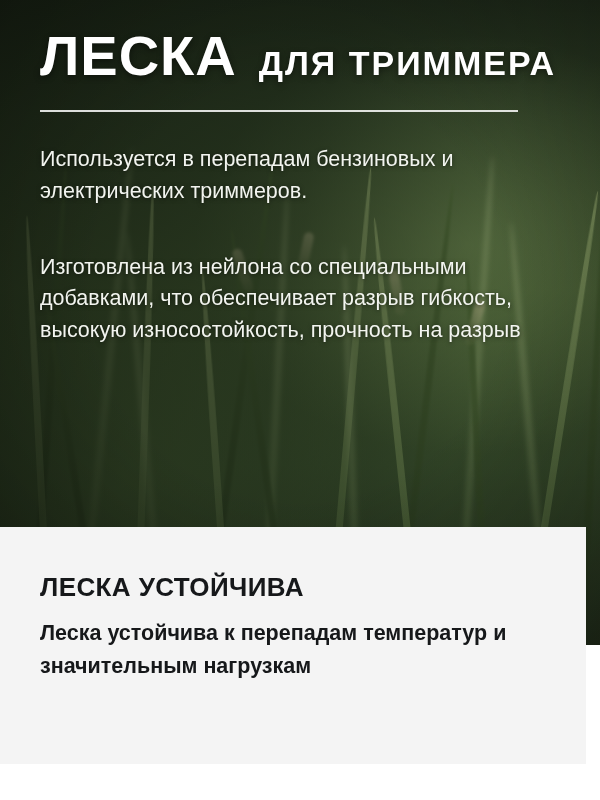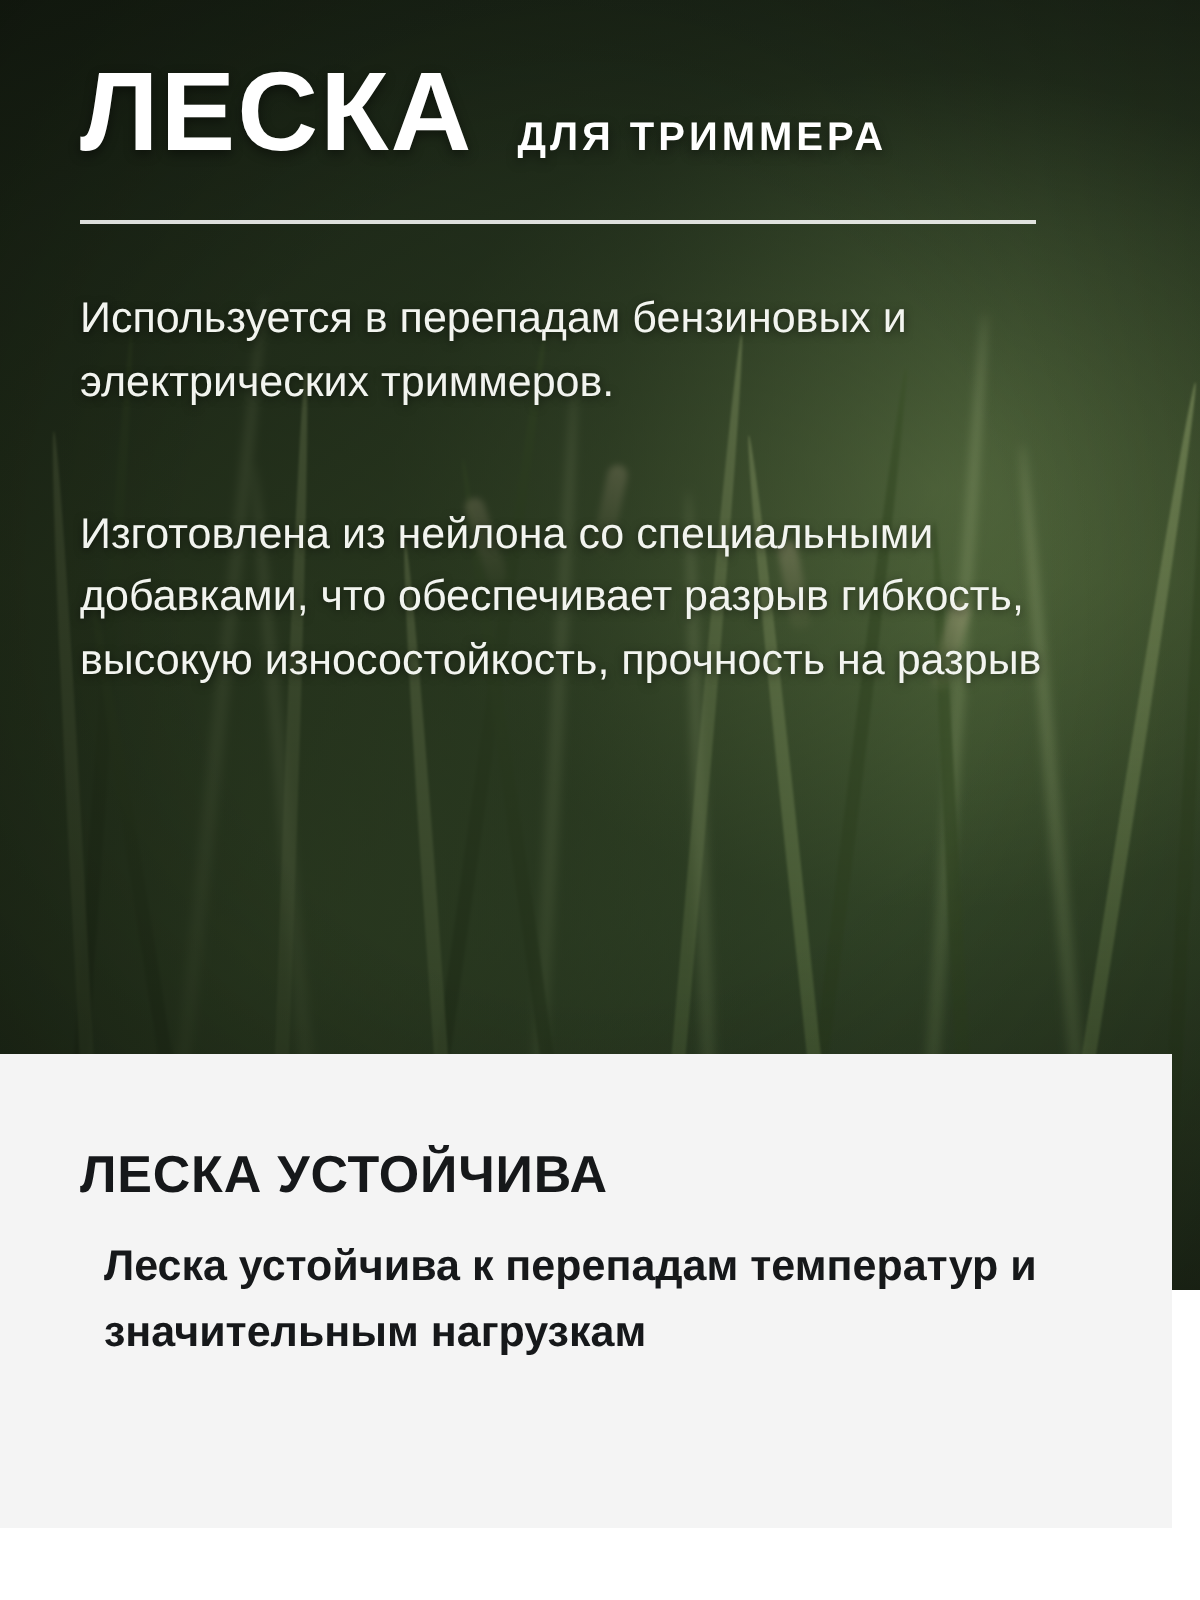--- a/index.html
+++ b/index.html
@@ -94,21 +94,21 @@
   }
   .title-main {
     font-size: 56px;
     font-weight: 700;
     letter-spacing: 1px;
     color: #ffffff;
     line-height: 1;
     text-shadow: 0 2px 6px rgba(0,0,0,0.45);
   }
   .title-sub {
-    font-size: 20px;
+    font-size: 34px;
     font-weight: 700;
     letter-spacing: 2px;
     color: #ffffff;
     line-height: 1;
     text-shadow: 0 2px 6px rgba(0,0,0,0.45);
   }
   .divider {
     margin-top: 26px;
     width: 478px;
     height: 2px;
@@ -144,21 +144,21 @@
     color: #16181a;
     letter-spacing: 0.4px;
     margin: 0 0 14px 0;
   }
   .panel-text {
     font-size: 21.5px;
     font-weight: 700;
     line-height: 1.52;
     color: #16181a;
     max-width: 470px;
-    margin: 12px;
+    margin: 0;
   }
   .panel-bottom-strip {
     position: absolute;
     left: 0;
     bottom: 0;
     width: 600px;
     height: 18px;
     background: #ffffff;
   }
 </style>

